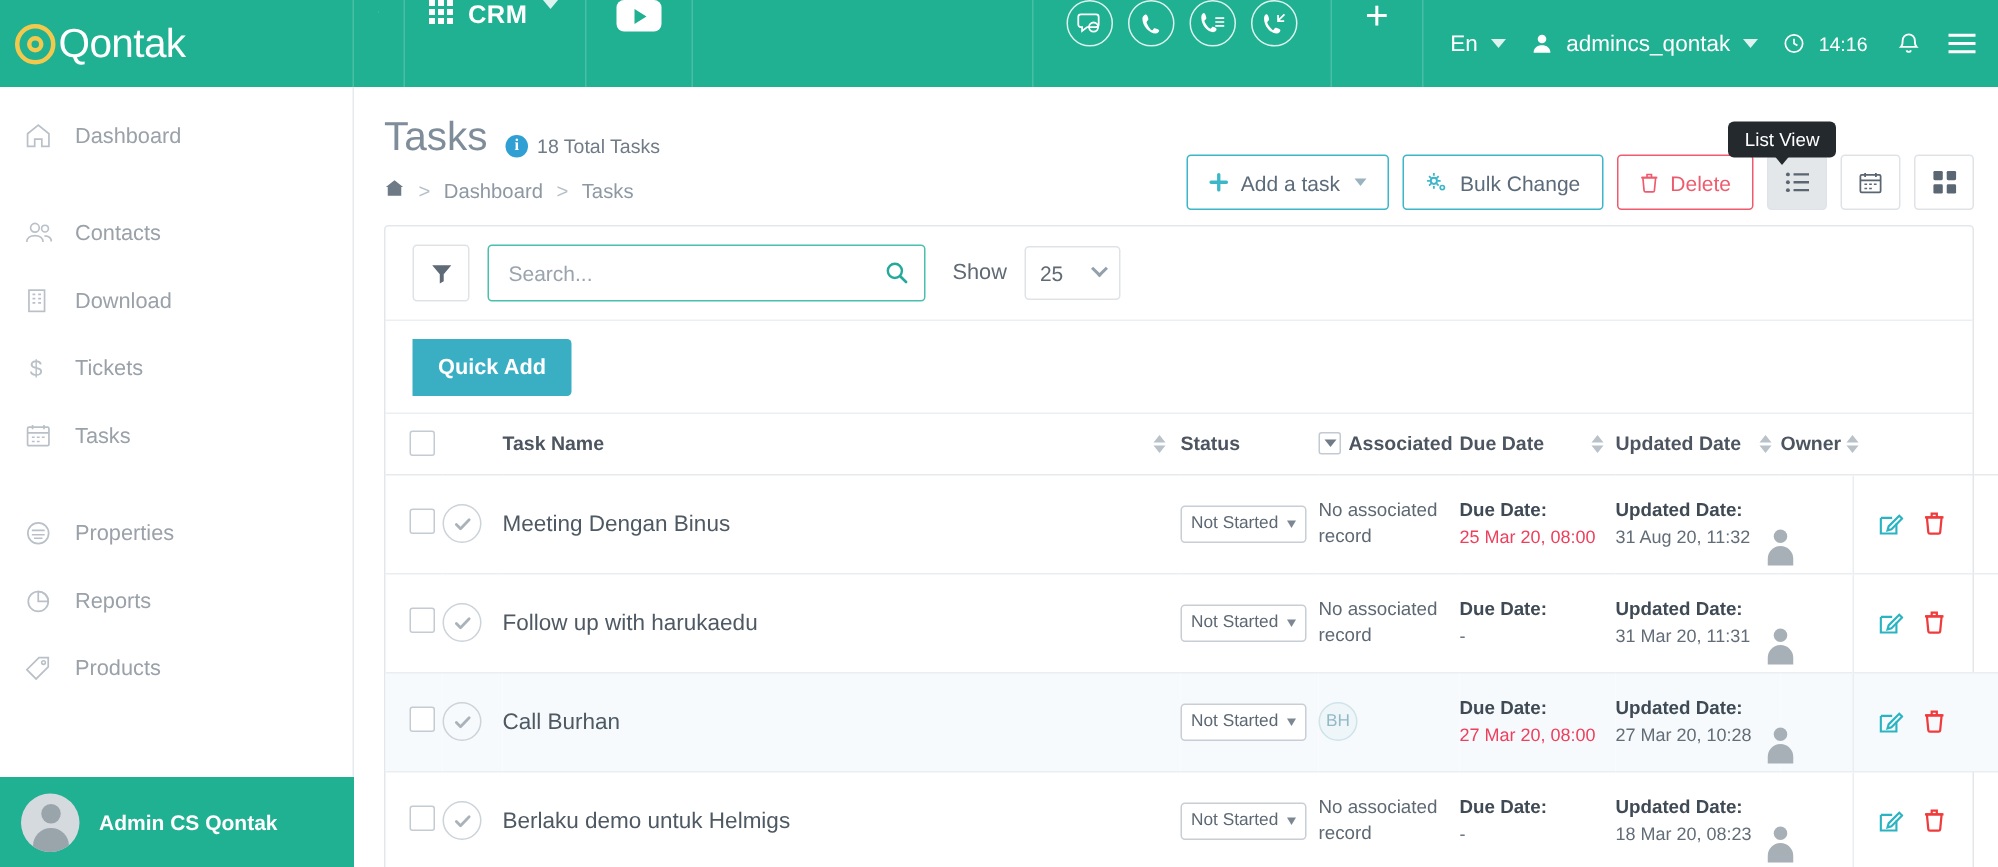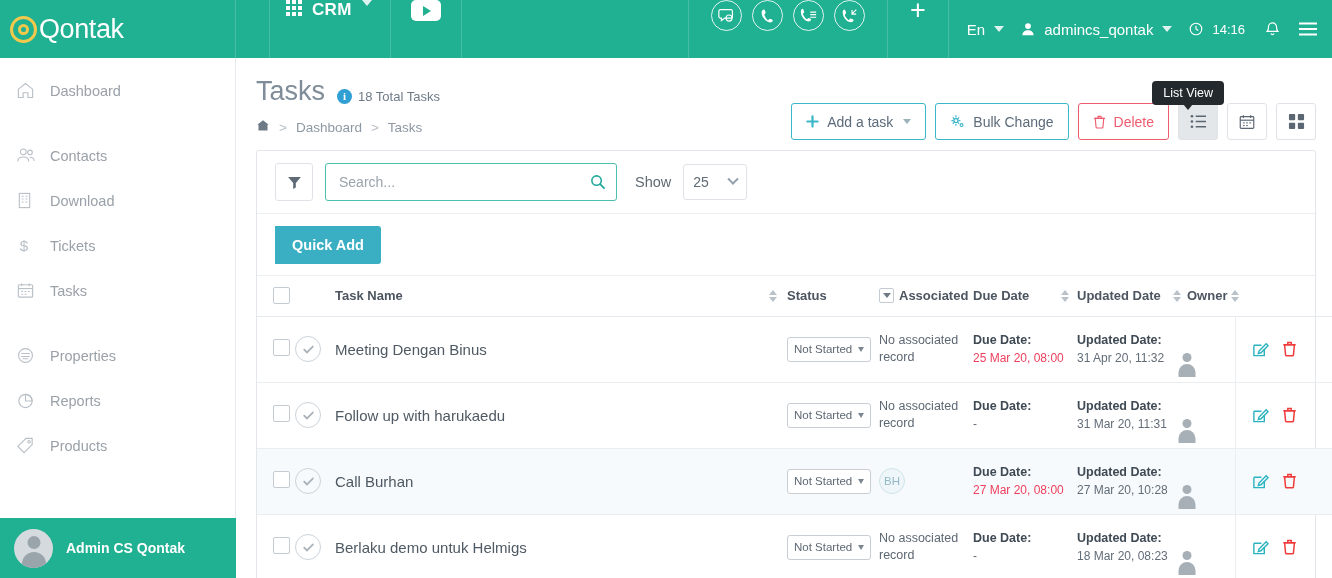--- a/index.html
+++ b/index.html
@@ -702,21 +702,21 @@
                 <span class="scaret"></span>
               </span>
             </td>
             <td><span class="assoc-txt">No associated record</span></td>
             <td>
               <div class="date-label">Due Date:</div>
               <div class="date-value overdue">25 Mar 20, 08:00</div>
             </td>
             <td>
               <div class="date-label">Updated Date:</div>
-              <div class="date-value">31 Apr 20, 11:32</div>
+              <div class="date-value">31 Aug 20, 11:32</div>
             </td>
             <td><span class="row-avatar"></span></td>
             <td>
               <div class="row-actions">
                 <span class="act-edit">
                   <svg width="17" height="17" viewBox="0 0 18 18">
                       <path d="M2 4.5h8M2 4.5v11h11v-7" fill="none" stroke="#2ab3c0" stroke-width="1.5"></path>
                       <path d="M7.5 10.5L15 3l2 2-7.5 7.5-2.8.8z" fill="none" stroke="#2ab3c0" stroke-width="1.5"></path>
                     </svg>
                 </span>

